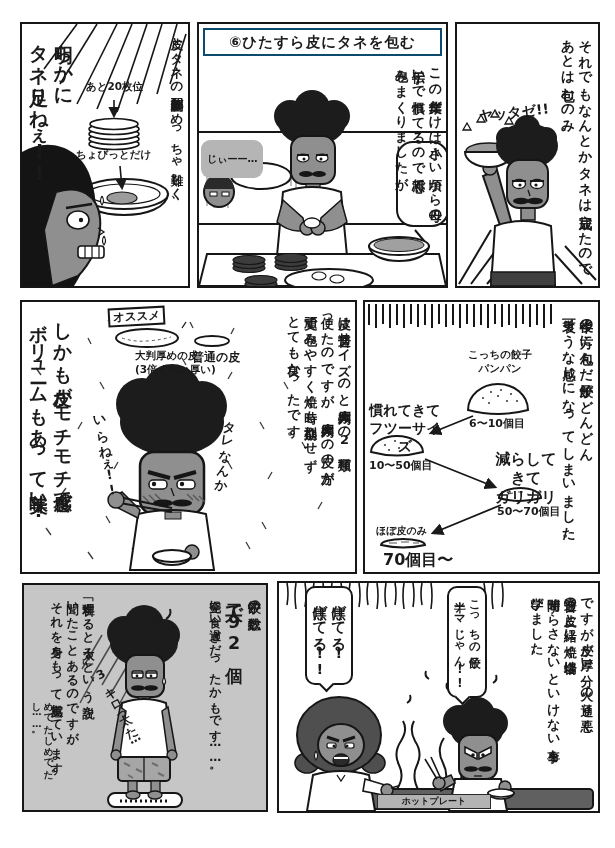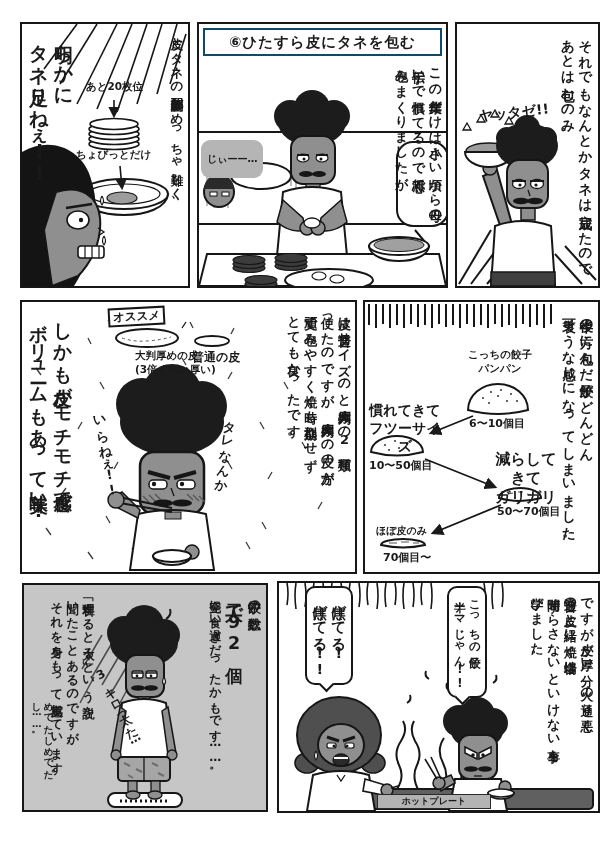--- a/index.html
+++ b/index.html
@@ -240,21 +240,21 @@
     <div class="hand pre" style="left:100px;top:46px;font-size:10.5px;text-align:center;width:70px;">こっちの餃子
 パンパン</div>
     <div class="hand" style="left:104px;top:114px;font-size:11px;">6〜10個目</div>
     <div class="hand pre" style="left:4px;top:100px;font-size:14px;text-align:center;width:72px;">慣れてきて
 フツーサイズ</div>
     <div class="hand" style="left:4px;top:156px;font-size:11px;">10〜50個目</div>
     <div class="hand pre" style="left:126px;top:148px;font-size:15px;text-align:center;width:70px;">減らしてきて
 ガリガリ</div>
     <div class="hand" style="left:132px;top:202px;font-size:11px;">50〜70個目</div>
     <div class="hand" style="left:0;top:222px;font-size:10px;margin-left:11px;">ほぼ皮のみ</div>
-    <div class="hand" style="left:18px;top:248px;font-size:11px;">70個目〜</div>
+    <div class="hand" style="left:18px;top:248px;font-size:16px;">70個目〜</div>
   </div>
 
   <div class="panel" id="p5" style="left:20px;top:300px;width:337px;height:274px;">
     <svg class="art" viewBox="0 0 333 270">
       <path stroke="#3a3a3a" stroke-width="1.3" d="M14,66 l5,7 M36,96 l-5,7 M18,140 l5,7 M44,186 l-5,7 M24,226 l5,7 M66,250 l5,7 M60,120 l-4,7 M78,80 l4,7 M96,160 l-4,7 M84,214 l4,7 M238,120 l4,7 M250,170 l-4,7 M240,220 l4,7 M262,80 l4,7 M210,70 l-4,7 M224,240 l4,7 M110,246 l4,7 M190,252 l-4,7 M280,140 l4,7 M300,200 l-4,7 M160,56 l4,7 M206,160 l4,7 M168,20 l3,6 M212,26 l-3,6 M66,36 l3,6"></path>
       <g>
         <ellipse cx="125" cy="36" rx="31" ry="9" fill="#fff" stroke="#161616" stroke-width="2"></ellipse>
         <path d="M100,36 q12,4 25,3 q14,-1 24,-4" fill="none" stroke="#555" stroke-width="1" stroke-dasharray="3,3"></path>
         <path d="M90,24 l-4,-6 M160,26 l4,-6 M125,16 v-6" stroke="#161616" stroke-width="1.3"></path>
       </g>

